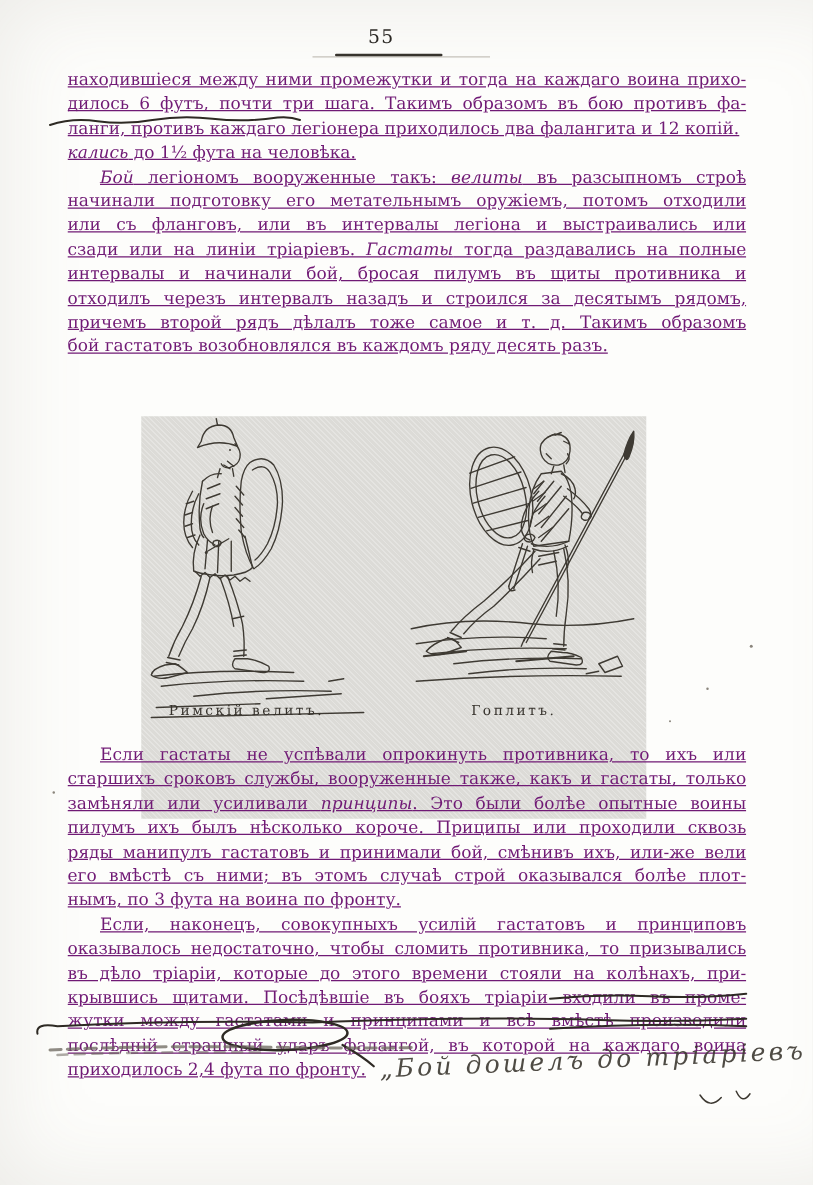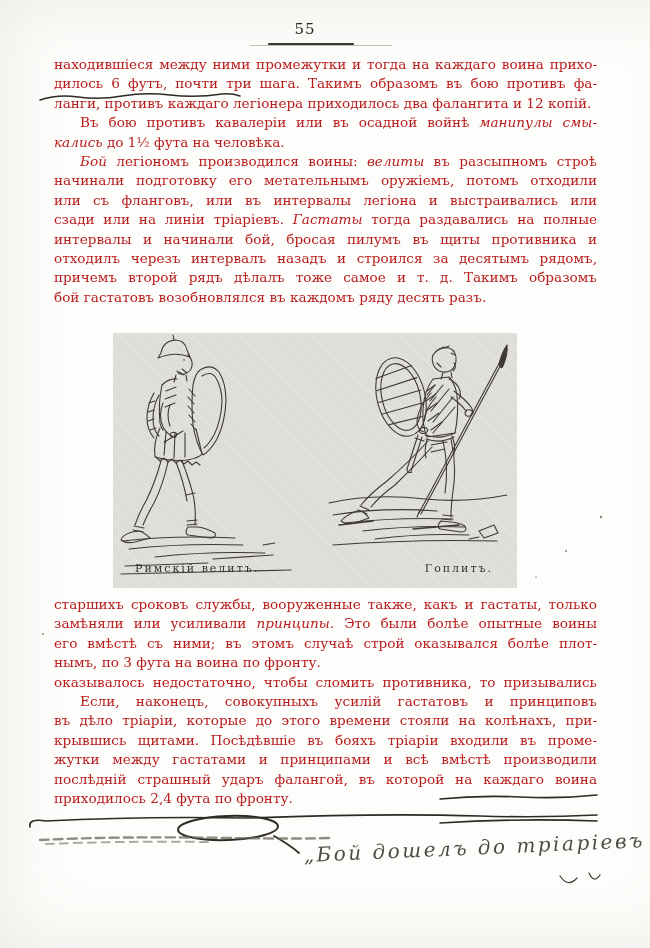--- a/index.html
+++ b/index.html
@@ -16,61 +16,60 @@
     padding-left:48px;
   }
   
   .page-number{
     position:absolute;top:20px;left:270px;width:70px;
     text-align:center;font-size:15px;letter-spacing:1px;color:#2a2723;
   }
   .rule-dark{position:absolute;top:43px;left:268px;width:86px;height:2px;background:#37332d;border-radius:1px;}
   .rule-light{position:absolute;top:45px;left:250px;width:142px;height:1px;background:#c6c2ba;}
   
-  .text-block{position:absolute;left:54px;width:543px;font-size:13.6px;color:#b91c1c;}
+  .text-block{position:absolute;left:54px;width:543px;font-size:13.6px;color:#701a75;text-decoration:underline;}
   #text-top{top:55px;}
   #text-bottom{top:595px;}
   .line{
     height:19.4px;line-height:19.4px;overflow:hidden;
     text-align:justify;text-align-last:justify;
   }
   .line.last{text-align-last:left;}
   .line.indent{text-indent:26px;}
   .it{font-style:italic;}
   
   .figure{
-    position:absolute;left:113px;top:333px;width:404px;height:255px;
+    position:absolute;left:113px;top:333px;width:404px;height:322px;
     background:#dcdbd7;
     background-image:repeating-linear-gradient(45deg, rgba(255,255,255,.25) 0 1px, rgba(0,0,0,0) 1px 3px);
   }
   .figure svg{position:absolute;left:0;top:0;}
   .caption{
     position:absolute;top:229px;font-size:11px;letter-spacing:2px;color:#36322c;
   }
   .caption.left{left:22px;width:190px;text-align:left;}
-  .caption.right{left:280px;width:100px;text-align:right;}
+  .caption.right{left:264px;width:100px;text-align:left;}
   
   .pen-overlay{position:absolute;left:0;top:0;pointer-events:none;}
 </style>
 </head>
 <body>
 
 <div class="page">
 
   <div class="page-number">55</div>
   <div class="rule-light"></div>
   <div class="rule-dark"></div>
 
   <div class="text-block" id="text-top">
       <div class="line"><span>находившіеся между ними промежутки и тогда на каждаго воина прихо-</span></div>
       <div class="line"><span>дилось 6 футъ, почти три шага. Такимъ образомъ въ бою противъ фа-</span></div>
       <div class="line last"><span>ланги, противъ каждаго легіонера приходилось два фалангита и 12 копій.</span></div>
-      <div class="line indent"><span>Въ бою противъ кавалеріи или въ осадной войнѣ </span><span class="it">манипулы смы-</span></div>
       <div class="line last"><span class="it">кались</span><span> до 1½ фута на человѣка.</span></div>
-      <div class="line indent"><span class="it">Бой</span><span> легіономъ производился воины: </span><span class="it">велиты</span><span> въ разсыпномъ строѣ</span></div>
+      <div class="line indent"><span class="it">Бой</span><span> легіономъ вооруженные такъ: </span><span class="it">велиты</span><span> въ разсыпномъ строѣ</span></div>
       <div class="line"><span>начинали подготовку его метательнымъ оружіемъ, потомъ отходили</span></div>
       <div class="line"><span>или съ фланговъ, или въ интервалы легіона и выстраивались или</span></div>
       <div class="line"><span>сзади или на линіи тріаріевъ. </span><span class="it">Гастаты</span><span> тогда раздавались на полные</span></div>
       <div class="line"><span>интервалы и начинали бой, бросая пилумъ въ щиты противника и</span></div>
       <div class="line"><span>отходилъ черезъ интервалъ назадъ и строился за десятымъ рядомъ,</span></div>
       <div class="line"><span>причемъ второй рядъ дѣлалъ тоже самое и т. д. Такимъ образомъ</span></div>
       <div class="line last"><span>бой гастатовъ возобновлялся въ каждомъ ряду десять разъ.</span></div>
     </div>
 
   <div class="figure">
@@ -170,26 +169,29 @@
         <path d="M226,192 l34,-4 M300,196 l46,-4" stroke-width="1.5"></path>
         <path d="M220,212 Q300,206 384,208"></path>
         <path d="M366,198 L381,192 L385,200 L371,205 Z M356,206 l10,-2"></path>
       </g>
     </svg>
     <div class="caption left">Римскій велитъ.</div>
     <div class="caption right">Гоплитъ.</div>
   </div>
 
   <div class="text-block" id="text-bottom">
+      <div class="line indent"><span>Если гастаты не успѣвали опрокинуть противника, то ихъ или</span></div>
       <div class="line"><span>старшихъ сроковъ службы, вооруженные также, какъ и гастаты, только</span></div>
       <div class="line"><span>замѣняли или усиливали </span><span class="it">принципы</span><span>. Это были болѣе опытные воины</span></div>
+      <div class="line"><span>пилумъ ихъ былъ нѣсколько короче. Приципы или проходили сквозь</span></div>
+      <div class="line"><span>ряды манипулъ гастатовъ и принимали бой, смѣнивъ ихъ, или-же вели</span></div>
       <div class="line"><span>его вмѣстѣ съ ними; въ этомъ случаѣ строй оказывался болѣе плот-</span></div>
       <div class="line last"><span>нымъ, по 3 фута на воина по фронту.</span></div>
+      <div class="line indent"><span>Если, наконецъ, совокупныхъ усилій гастатовъ и принциповъ</span></div>
       <div class="line"><span>оказывалось недостаточно, чтобы сломить противника, то призывались</span></div>
-      <div class="line indent"><span>Если, наконецъ, совокупныхъ усилій гастатовъ и принциповъ</span></div>
       <div class="line"><span>въ дѣло тріаріи, которые до этого времени стояли на колѣнахъ, при-</span></div>
       <div class="line"><span>крывшись щитами. Посѣдѣвшіе въ бояхъ тріаріи входили въ проме-</span></div>
       <div class="line"><span>жутки между гастатами и принципами и всѣ вмѣстѣ производили</span></div>
       <div class="line"><span>послѣдній страшный ударъ фалангой, въ которой на каждаго воина</span></div>
       <div class="line last"><span>приходилось 2,4 фута по фронту.</span></div>
     </div>
 
   <svg class="pen-overlay" width="650" height="948" viewBox="0 0 650 948">
     <g stroke="#2e2a24" stroke-width="1.6" fill="none" stroke-linecap="round">
       <path d="M40,100 Q58,94 78,97 Q100,100 122,96 Q146,92 170,95 Q196,98 222,94 Q232,93 240,96"></path>

